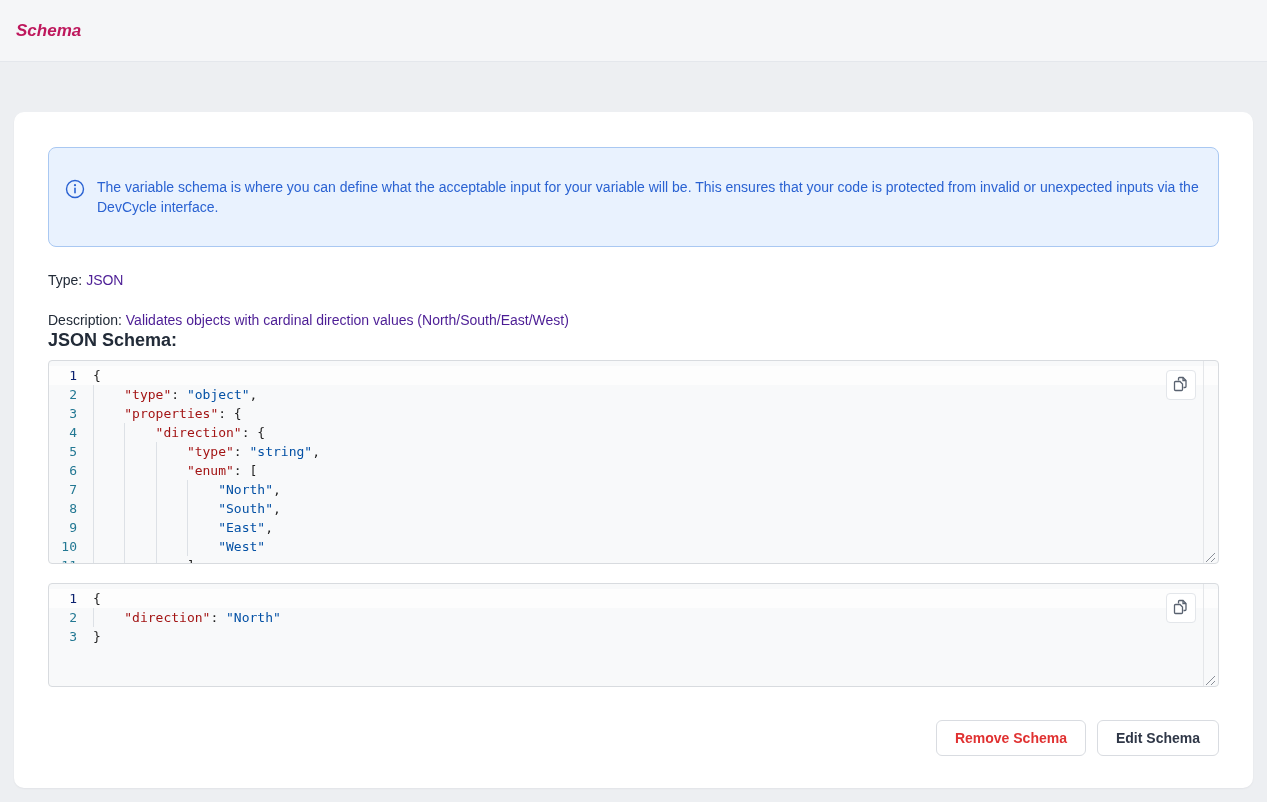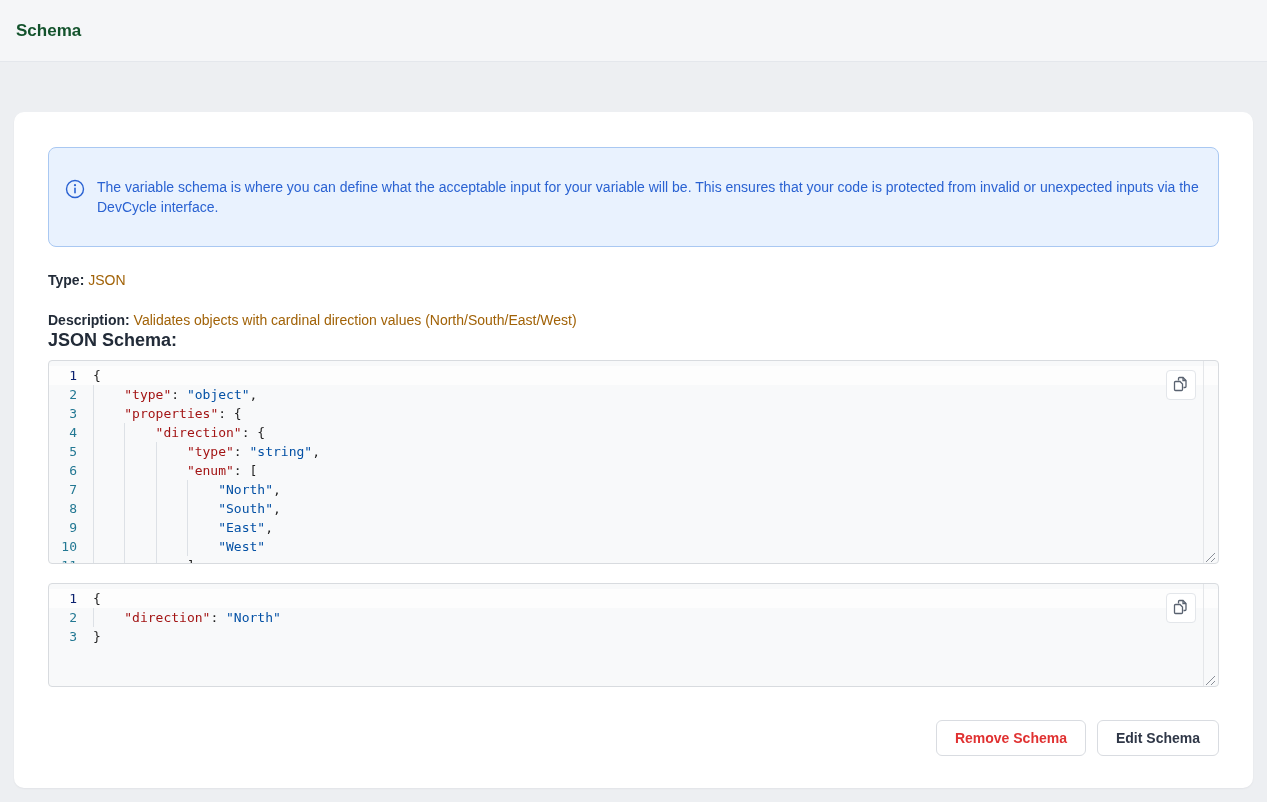--- a/index.html
+++ b/index.html
@@ -16,21 +16,22 @@
     height: 62px;
     background: #f5f6f8;
     border-bottom: 1px solid #e4e7ec;
     display: flex;
     align-items: center;
     padding: 0 16px;
   }
   .page-title {
     font-size: 17px;
     font-weight: 700;
-    color: #14532d;
+    color: #be185d;
+    font-style: italic;
   }
 
   
   .card {
     margin: 50px 14px 0 14px;
     background: #ffffff;
     border-radius: 10px;
     box-shadow: 0 1px 2px rgba(15, 23, 42, 0.05);
     padding: 35px 34px 32px 34px;
     min-height: 676px;
@@ -51,22 +52,22 @@
   .alert-text {
     color: var(--alert-text, #2a62d2);
     font-size: 14px;
     line-height: 20px;
   }
 
   
   .field-row { font-size: 14px; line-height: 20px; }
   .field-row.type-row { margin-bottom: 20px; }
   .field-row.desc-row { }
-  .field-label { font-weight: 700; color: #222b38; }
-  .field-value { color: #a16207; }
+  .field-label { font-weight: 400; color: #222b38; }
+  .field-value { color: #4c1d95; }
   .editor-label {
     font-size: 18px;
     font-weight: 700;
     color: #222b38;
     margin-bottom: 9px;
   }
 
   
   .editor {
     position: relative;

